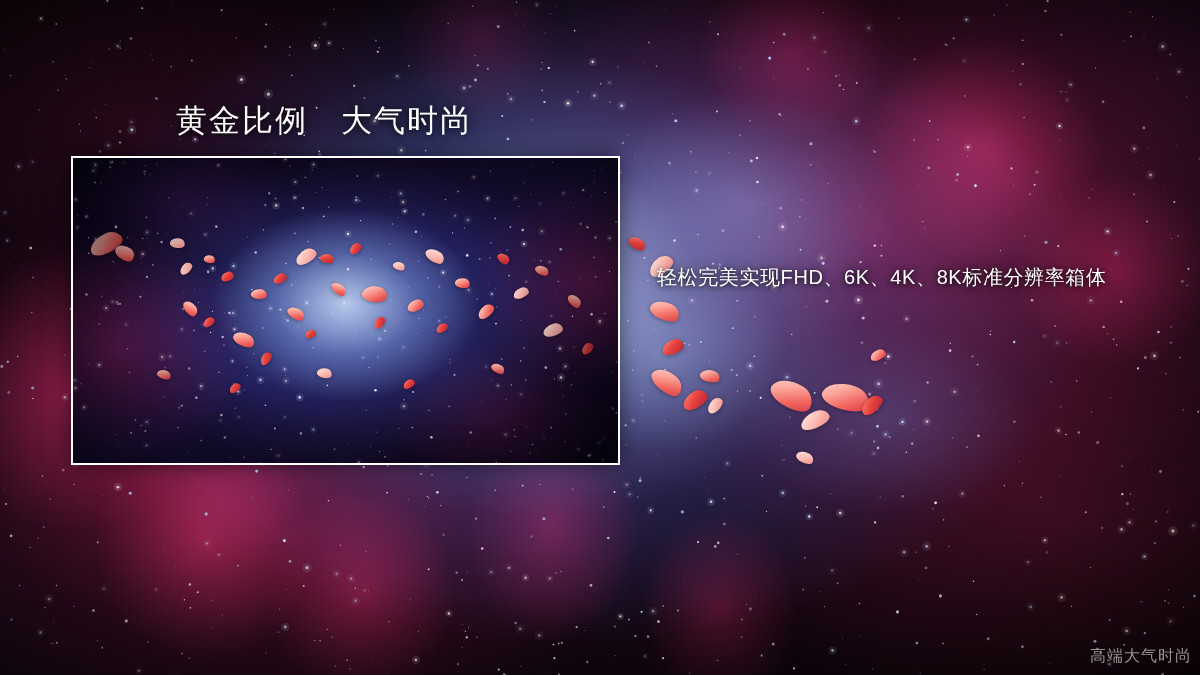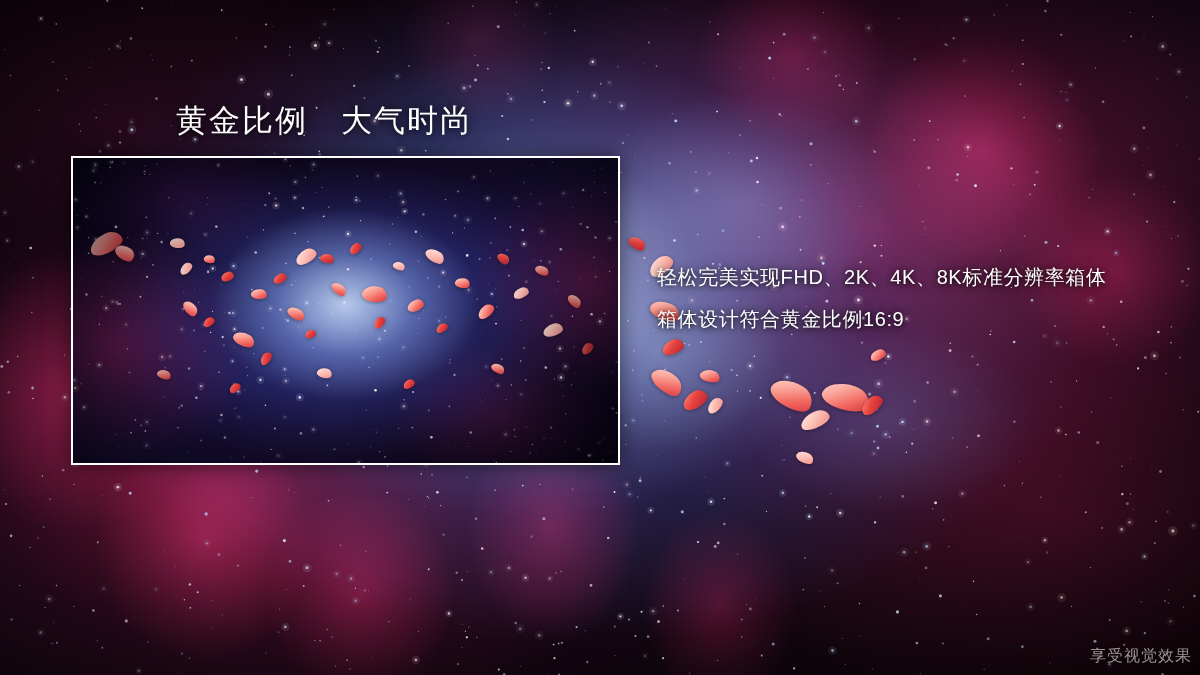--- a/index.html
+++ b/index.html
@@ -1776,19 +1776,18 @@
         <div class="petal" style="left: 84px; top: 212px; width: 14px; height: 9px; transform: rotate(22deg);"></div>
         <div class="petal deep" style="left: 156px; top: 226px; width: 12px; height: 8px; transform: rotate(-30deg);"></div>
         <div class="petal pale" style="left: 244px; top: 210px; width: 15px; height: 10px; transform: rotate(16deg);"></div>
         <div class="petal deep" style="left: 330px; top: 222px; width: 12px; height: 8px; transform: rotate(-24deg);"></div>
         <div class="petal" style="left: 418px; top: 206px; width: 14px; height: 9px; transform: rotate(34deg);"></div>
       </div>
     <div class="panel-vignette"></div>
   </div>
 
   <div class="body-copy">
-    <div class="copy-line">轻松完美实现FHD、2K、4K、8K标准分辨率箱体</div>
-    <div class="copy-line">箱体设计符合黄金比例16:9</div>
+    <div class="copy-line">轻松完美实现FHD、6K、4K、8K标准分辨率箱体</div>
   </div>
 
-  <div class="watermark">享受视觉效果</div>
+  <div class="watermark">高端大气时尚</div>
 
 </div>
 
 </body></html>

